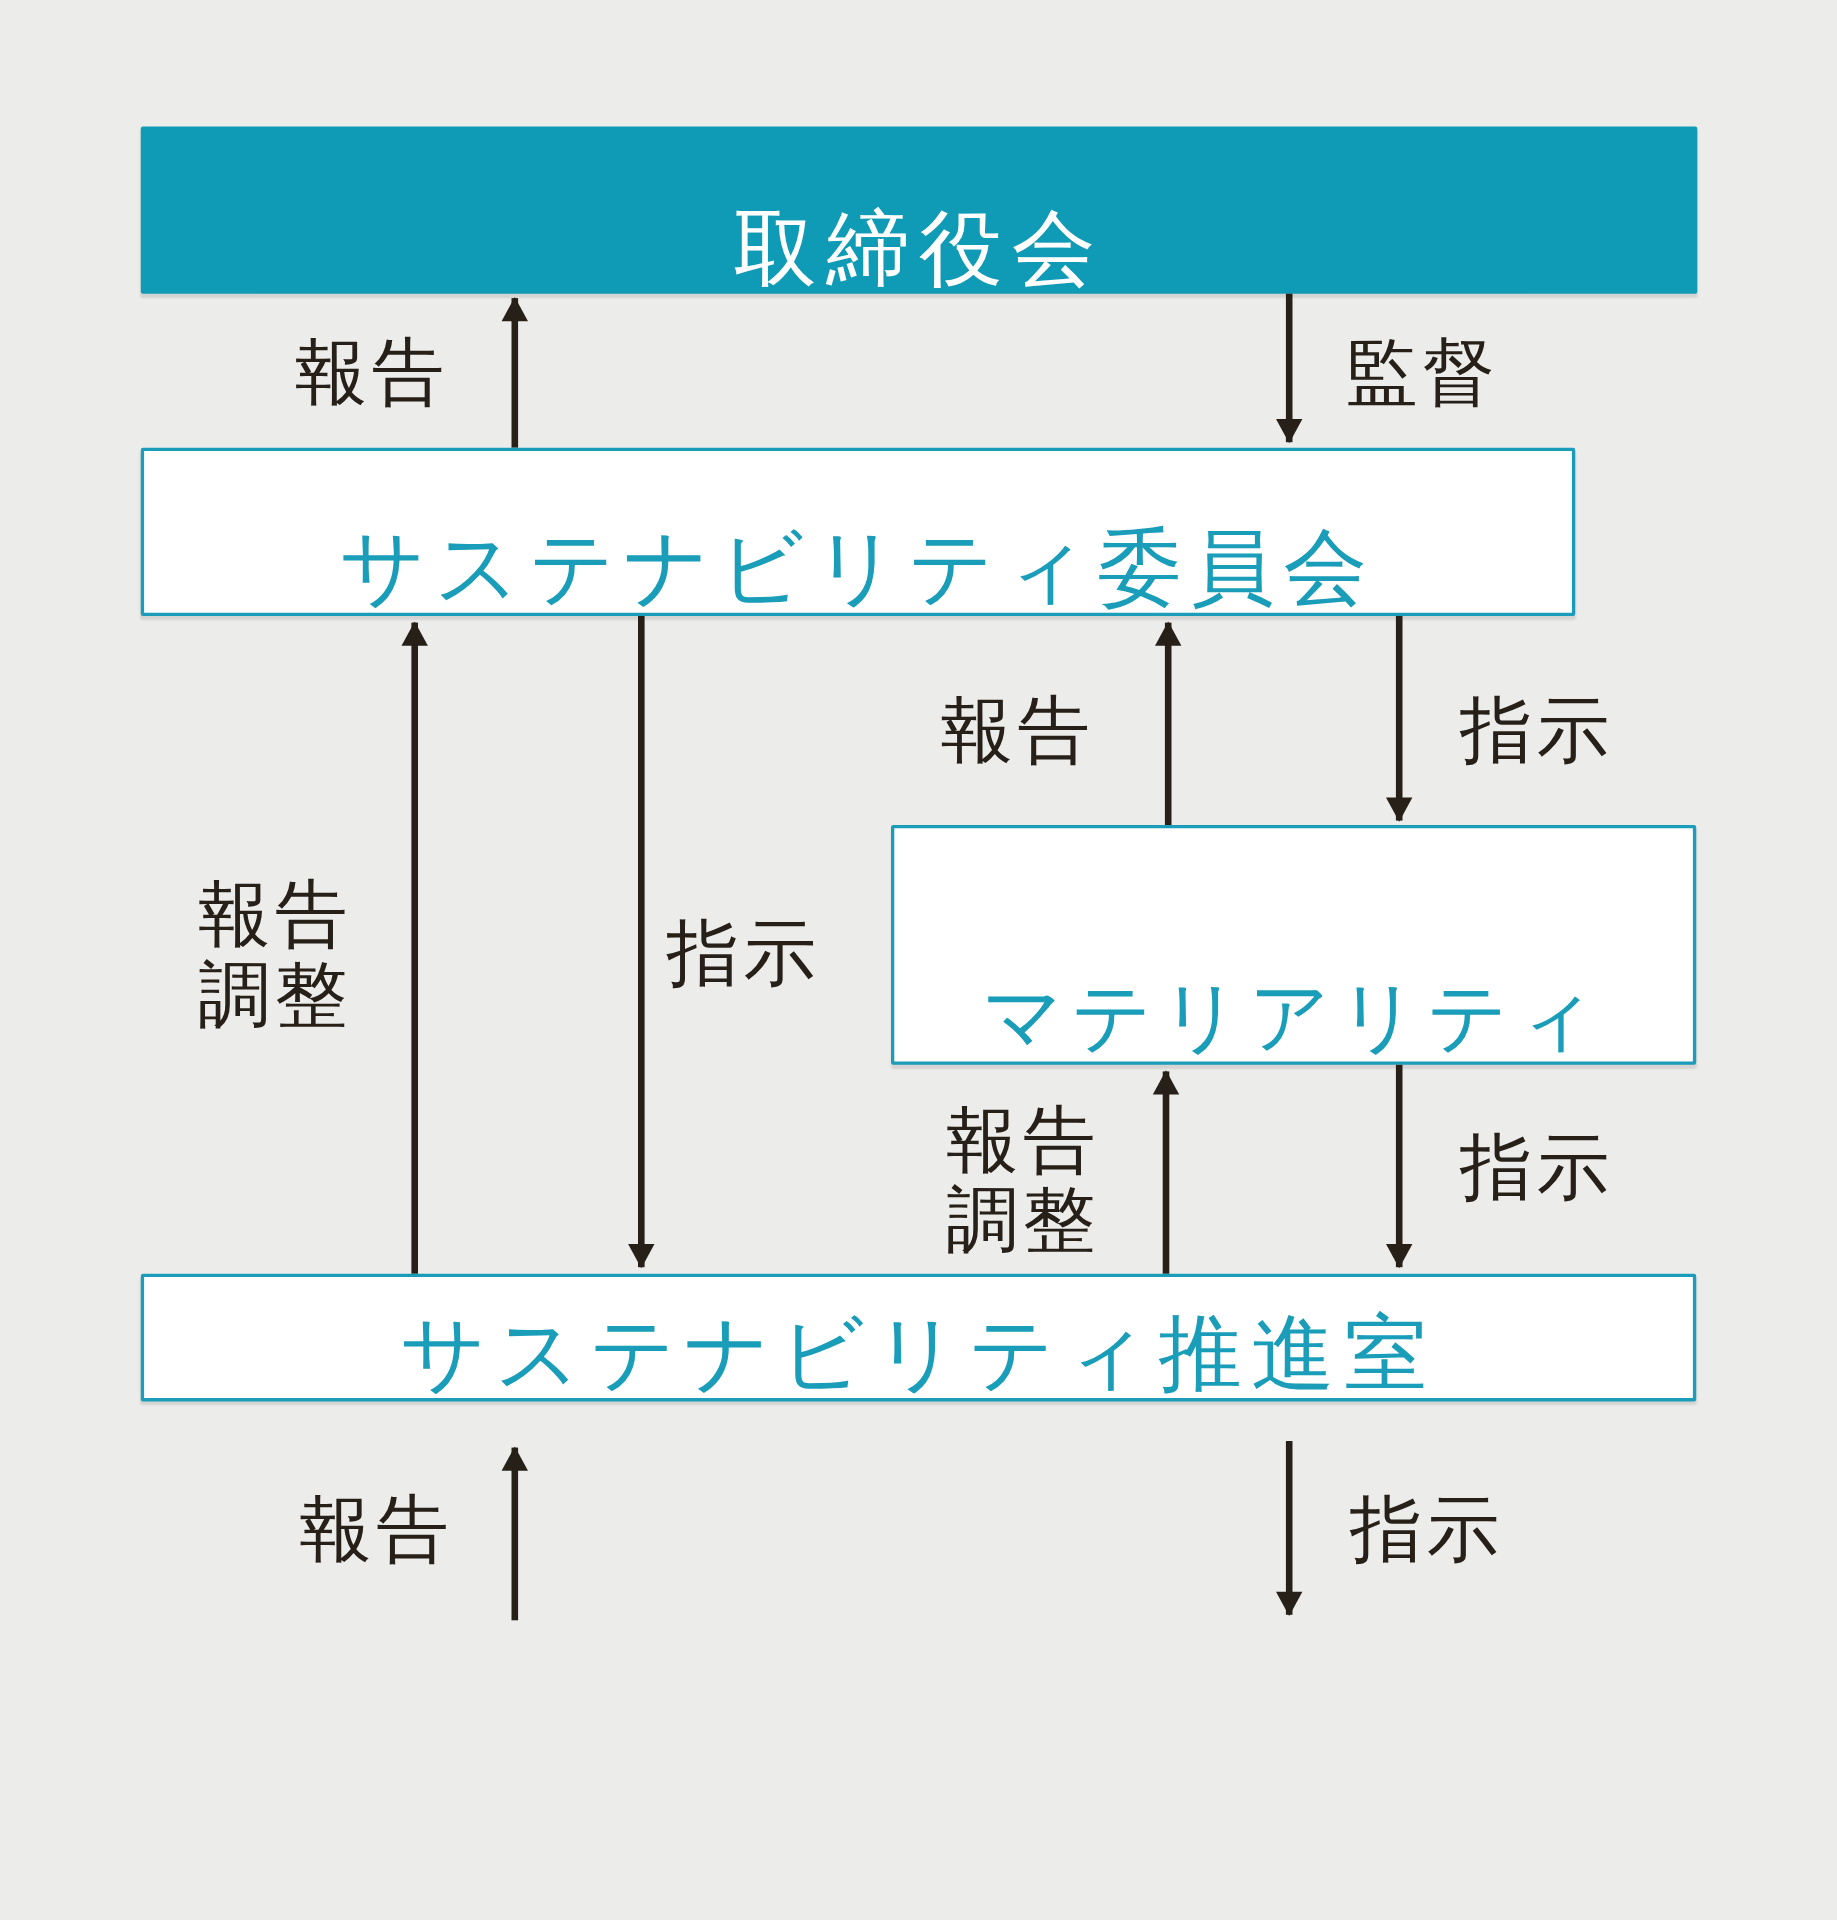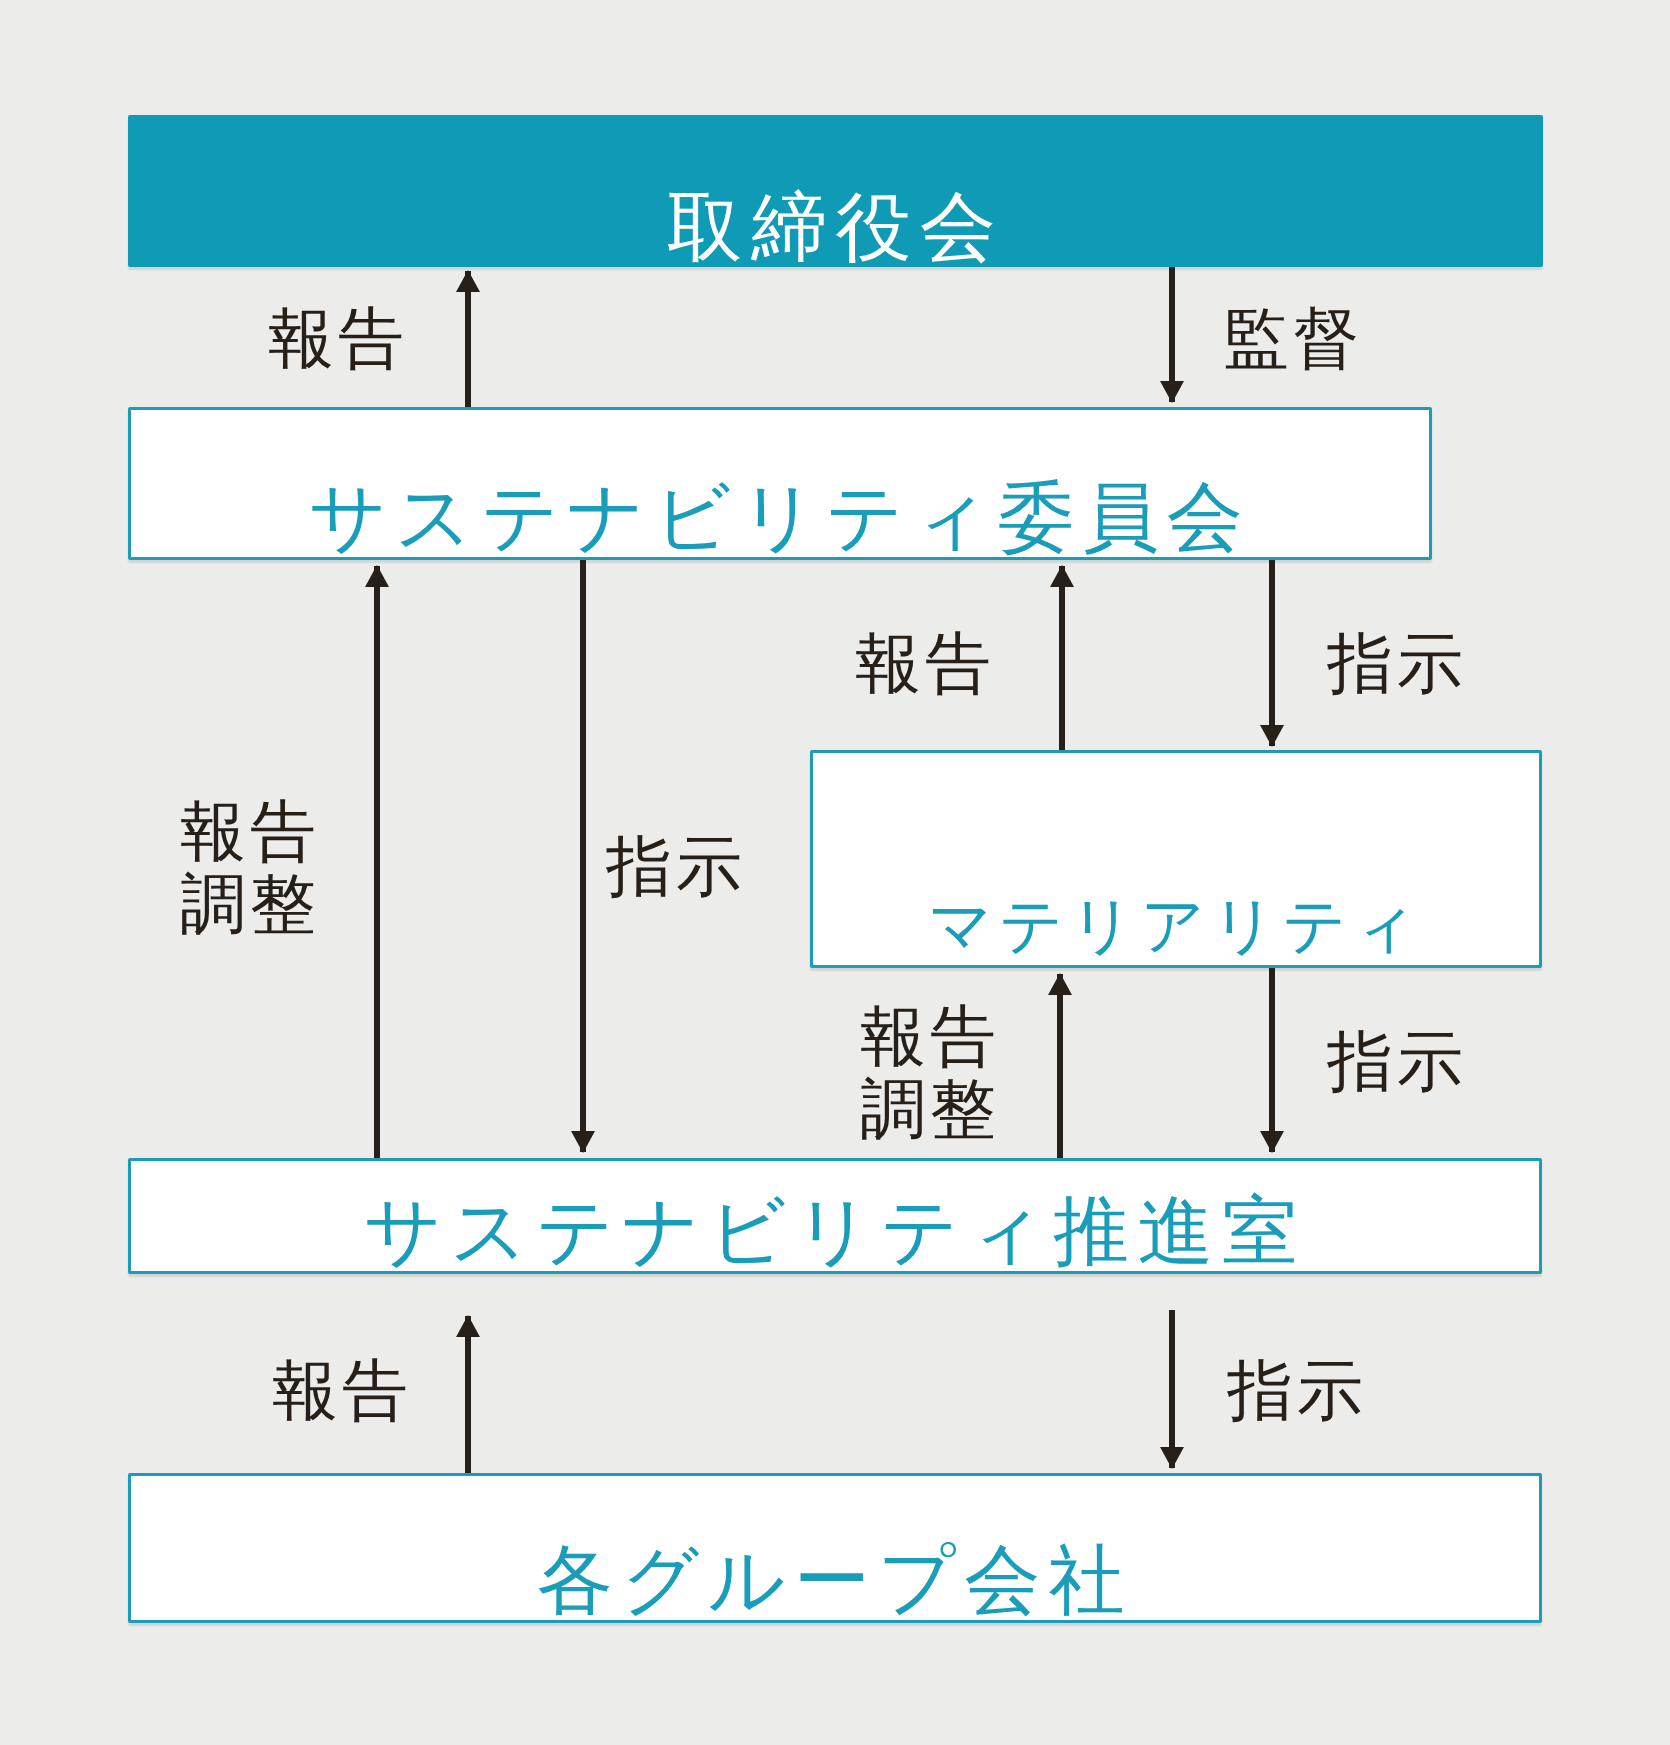--- a/index.html
+++ b/index.html
@@ -41,21 +41,21 @@
     border:none;
     color:var(--white);
   }
   .node-label{
     font-size:76px;
     letter-spacing:0.11em;
     white-space:nowrap;
     line-height:1.05;
   }
   .node-label-2line{
-    font-size:63px;
+    font-size:72px;
     letter-spacing:0.10em;
     line-height:80px;
     white-space:nowrap;
   }
   .arrow{
     position:absolute;
     width:6px;
     transform:translateX(-3px);
     background:var(--dark);
   }
@@ -152,17 +152,14 @@
   <div class="arrow up" style="left:468px;top:1316px;height:157px;">
       <i class="head"></i>
     </div>
   <div class="edge-label" style="left:272px;top:1357px;">報告</div>
 
   <div class="arrow down" style="left:1172px;top:1310px;height:158px;">
       <i class="head"></i>
     </div>
   <div class="edge-label" style="left:1227px;top:1357px;">指示</div>
 
-  <div class="node" style="left:128px;top:1473px;width:1414px;height:150px;">
-    <div class="node-label">各グループ会社</div>
-  </div>
 
 </div>
 
 </body></html>

